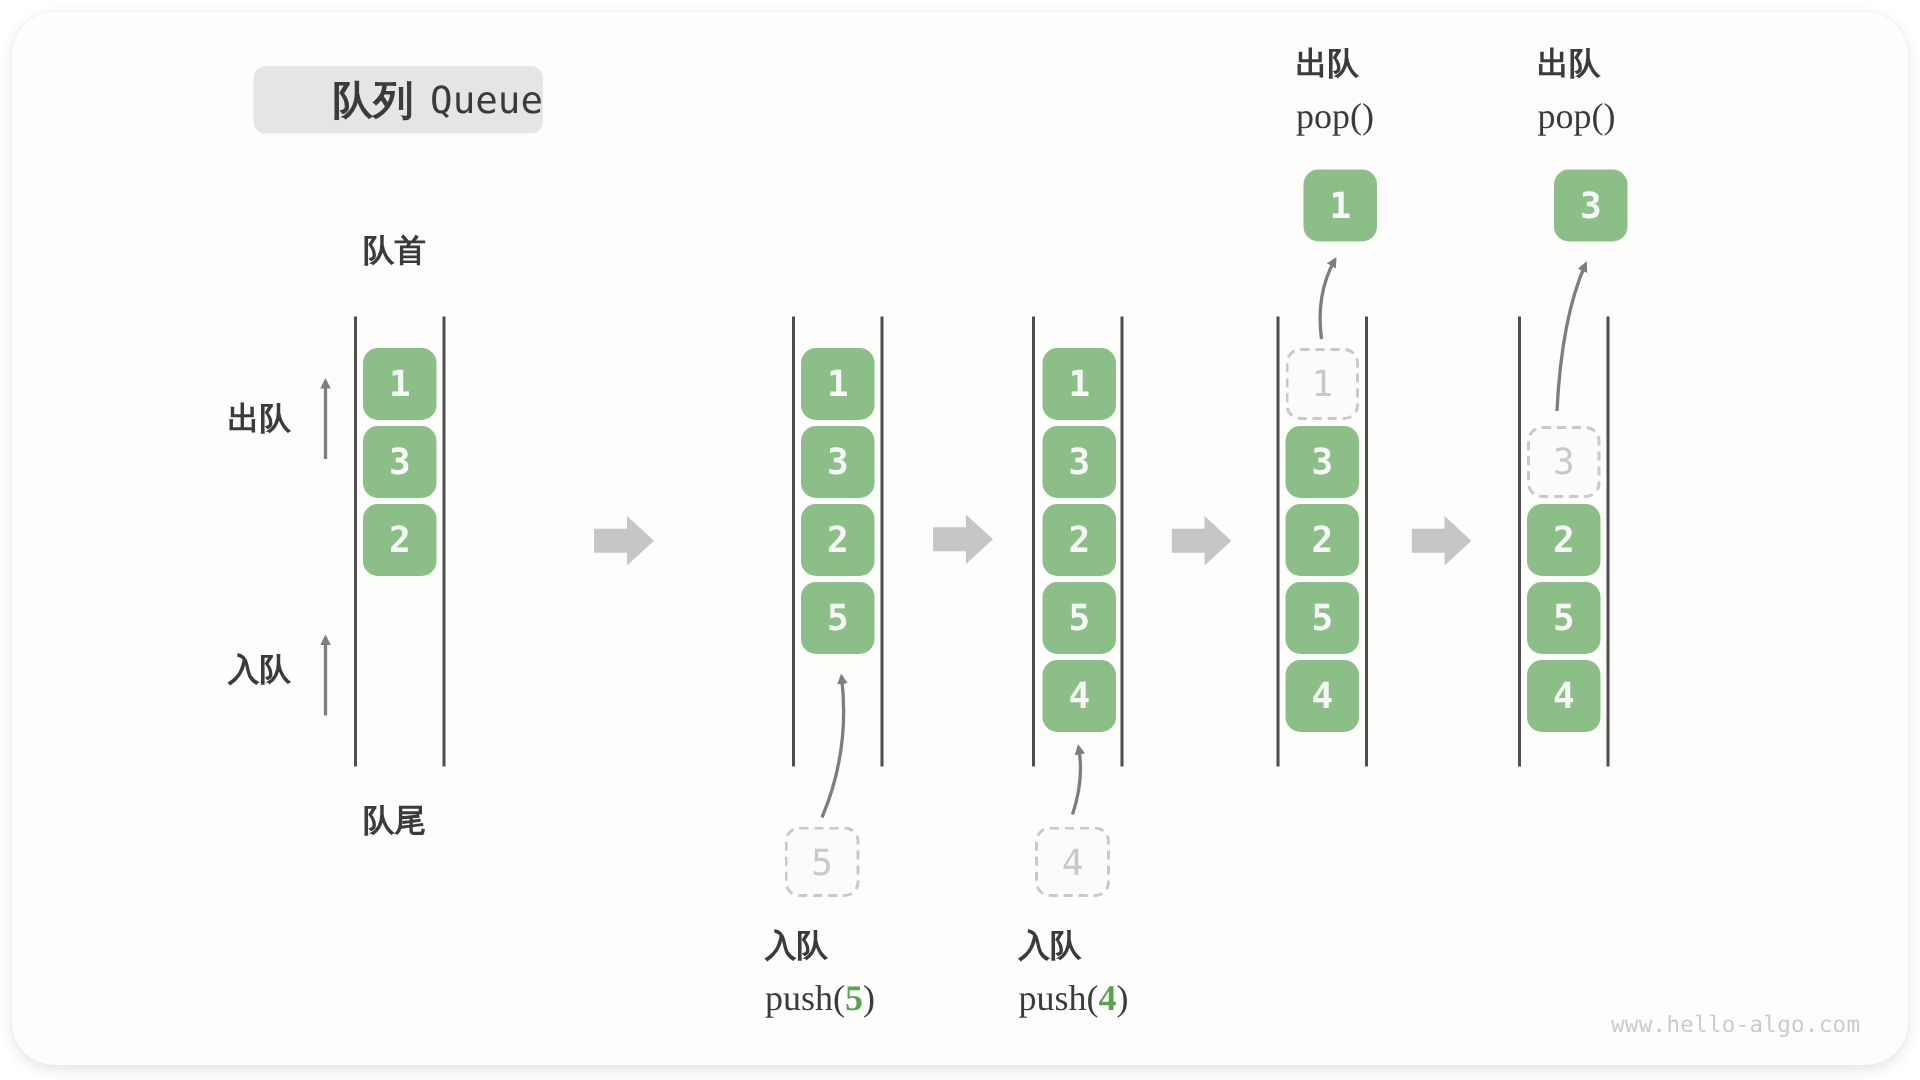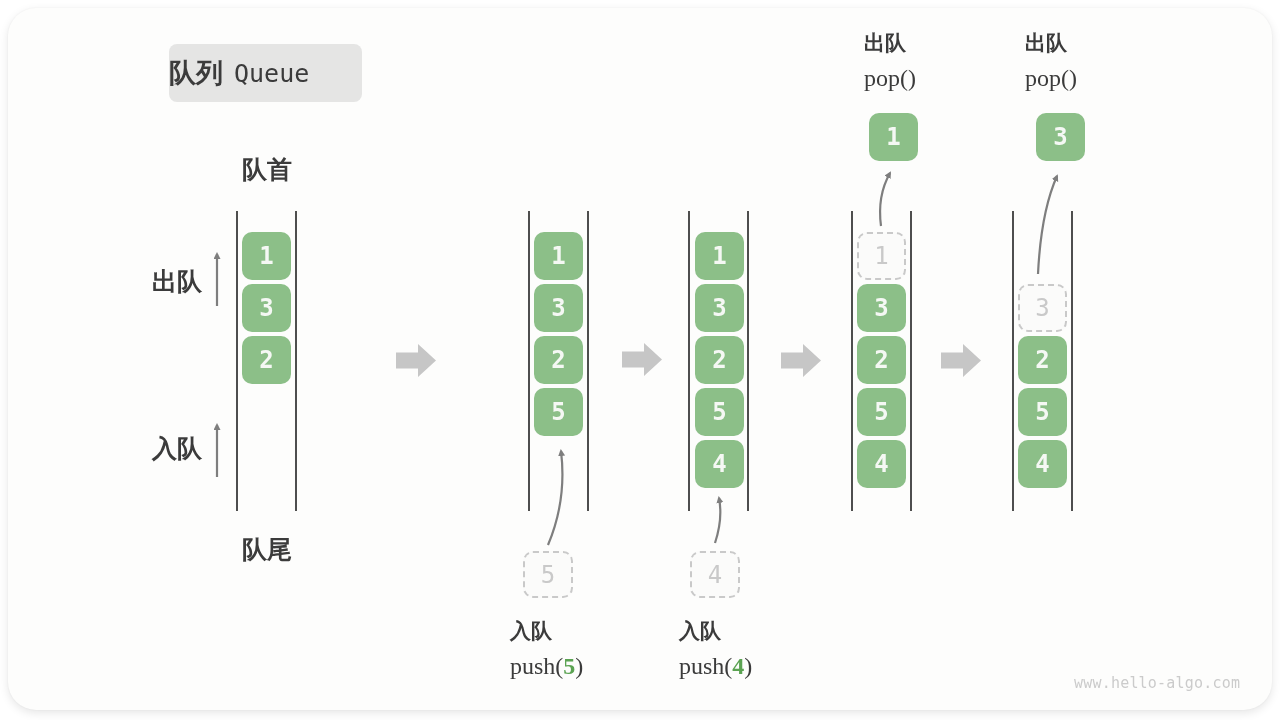--- a/index.html
+++ b/index.html
@@ -18,33 +18,33 @@
     left: 8px; top: 8px; right: 8px; bottom: 10px;
     background: #FDFDFC;
     border-radius: 28px;
     box-shadow: 0 3px 10px rgba(0,0,0,0.10), 0 0 2px rgba(0,0,0,0.05);
   }
   .layer { position: absolute; inset: 0; }
 
   .title-box {
     position: absolute;
     left: 169px; top: 44px;
-    width: 193px; height: 58px;
+    width: 193px; height: 45px;
     background: var(--title-bg, #E5E5E4);
     border-radius: 8px;
-    display: flex; align-items: center; justify-content: flex-start;
+    display: flex; align-items: center; justify-content: flex-end;
     gap: 11px;
     white-space: nowrap;
   }
   .title-zh { font-size: 27px; font-weight: bold; color: var(--text-dark, #3B3B3B); }
   .title-en { font-family: "DejaVu Sans Mono", "Liberation Mono", monospace; font-size: 25px; color: var(--text-dark, #3B3B3B); }
 
   .zh-label {
     position: absolute;
-    font-size: 25px;
+    font-size: 21px;
     font-weight: bold;
     color: var(--text-dark, #3B3B3B);
     white-space: nowrap;
   }
 
   .queue-walls {
     position: absolute;
     top: 211px;
     height: 300px;
     width: 61px;

